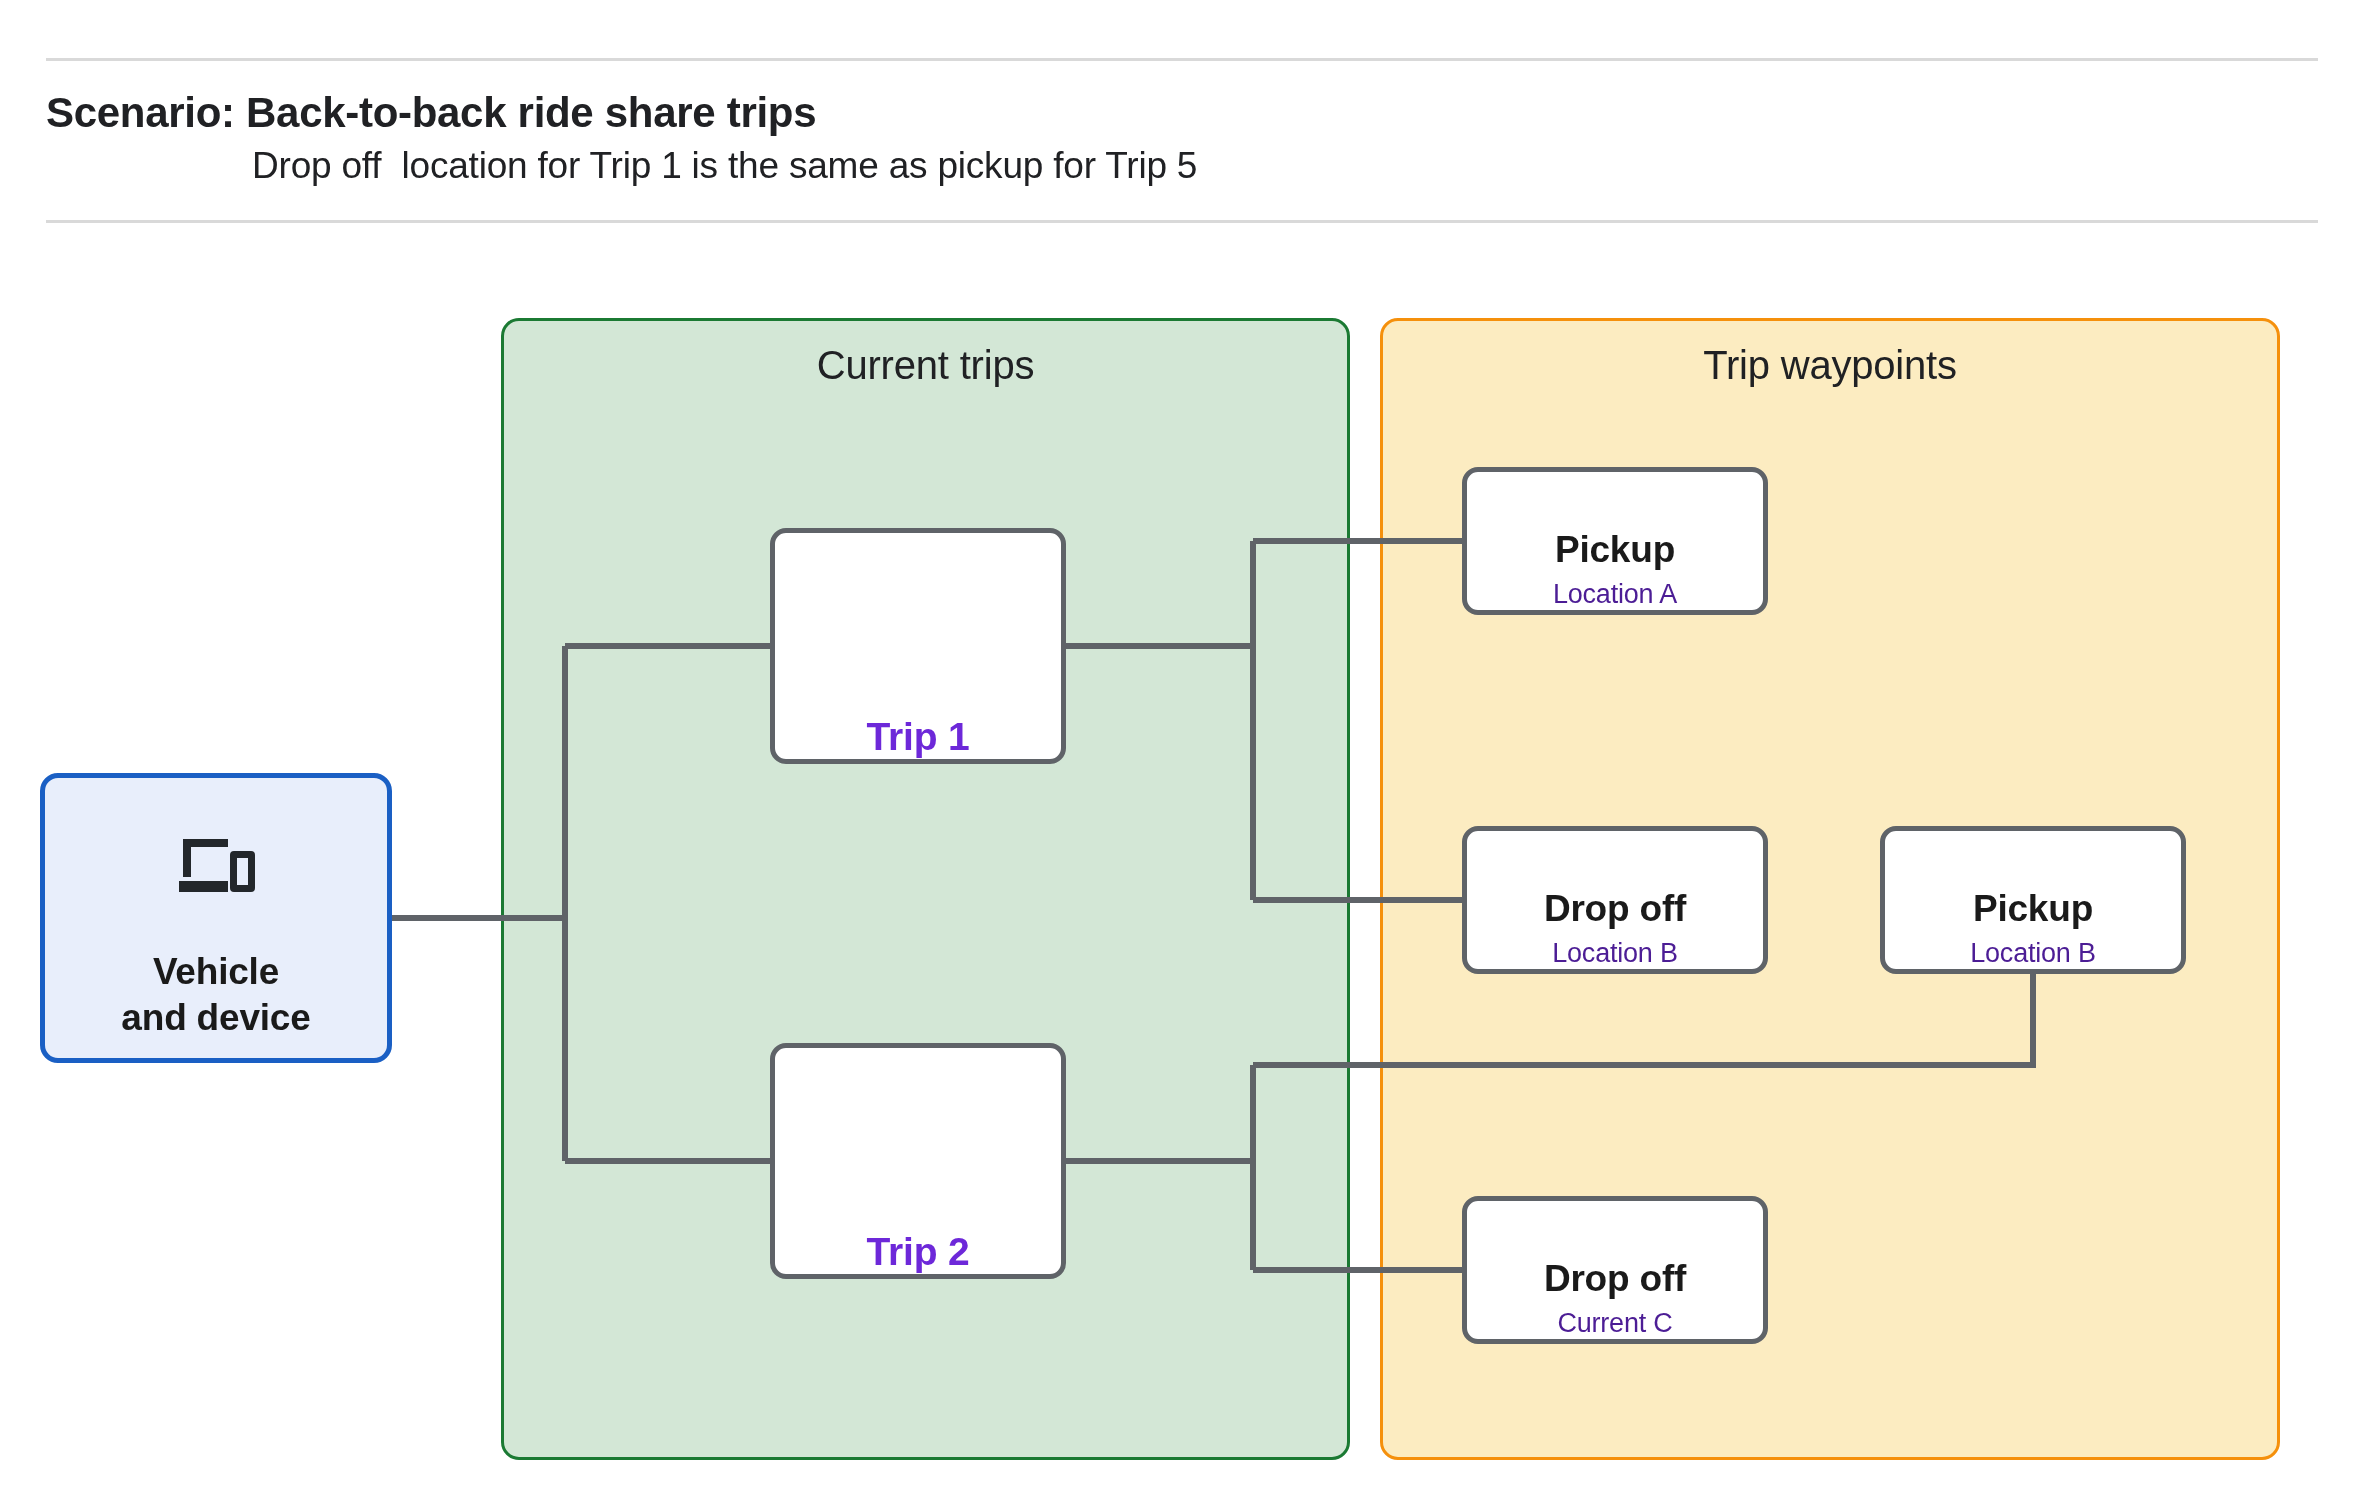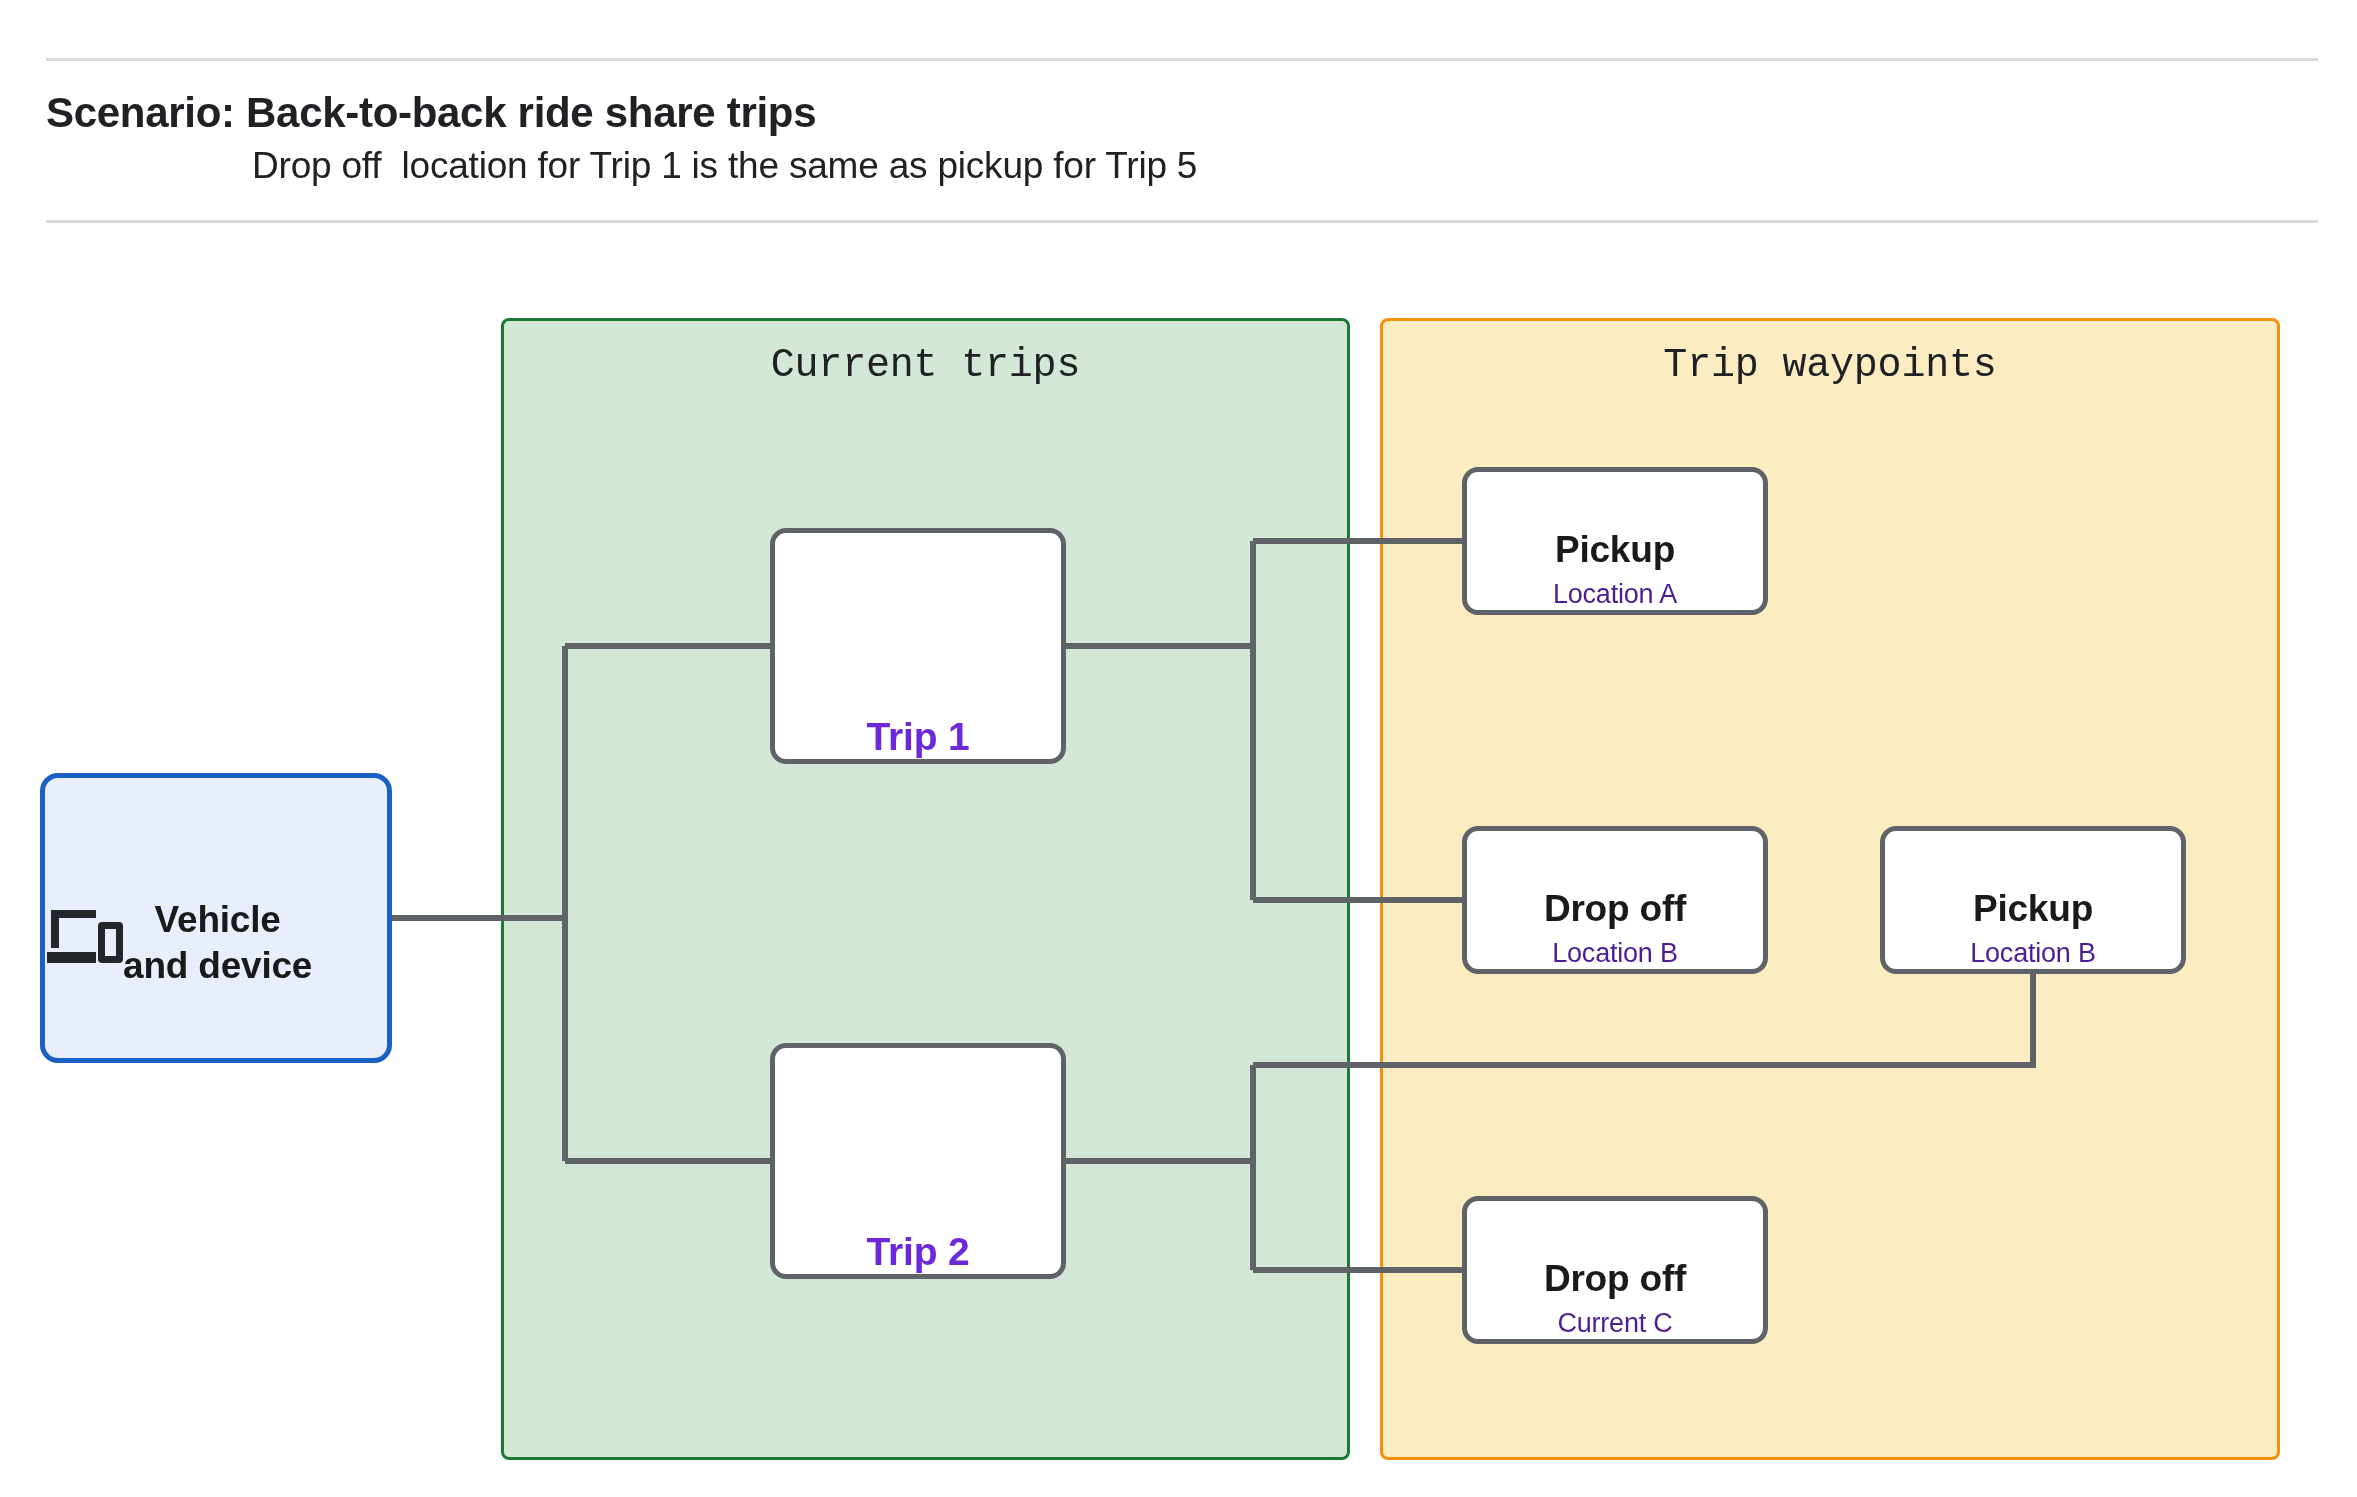--- a/index.html
+++ b/index.html
@@ -61,23 +61,22 @@
     position: absolute;
     left: 0;
     top: 0;
     width: 2357px;
     height: 1497px;
   }
 
   
   .group-box {
     position: absolute;
-    border-radius: 8px;
+    border-radius: 18px;
     box-sizing: border-box;
-    font-family: Liberation Mono, monospace;
   }
   #group-current-trips {
     left: 501px;
     top: 318px;
     width: 849px;
     height: 1142px;
     background: #d3e7d6;
     border: 3px solid #1b7a33;
   }
   #group-trip-waypoints {
@@ -157,23 +156,23 @@
     position: absolute;
     left: 40px;
     top: 773px;
     width: 352px;
     height: 290px;
     box-sizing: border-box;
     background: #e8eefb;
     border: 5px solid #1a5fc4;
     border-radius: 18px;
     display: flex;
-    flex-direction: row;
+    flex-direction: column;
     align-items: center;
-    justify-content: flex-start;
+    justify-content: center;
   }
   #vehicle-device-icon {
     margin-top: 42px;
     width: 78px;
     height: 62px;
   }
   #vehicle-device-label {
     margin-top: 50px;
     text-align: center;
     font-size: 37px;

